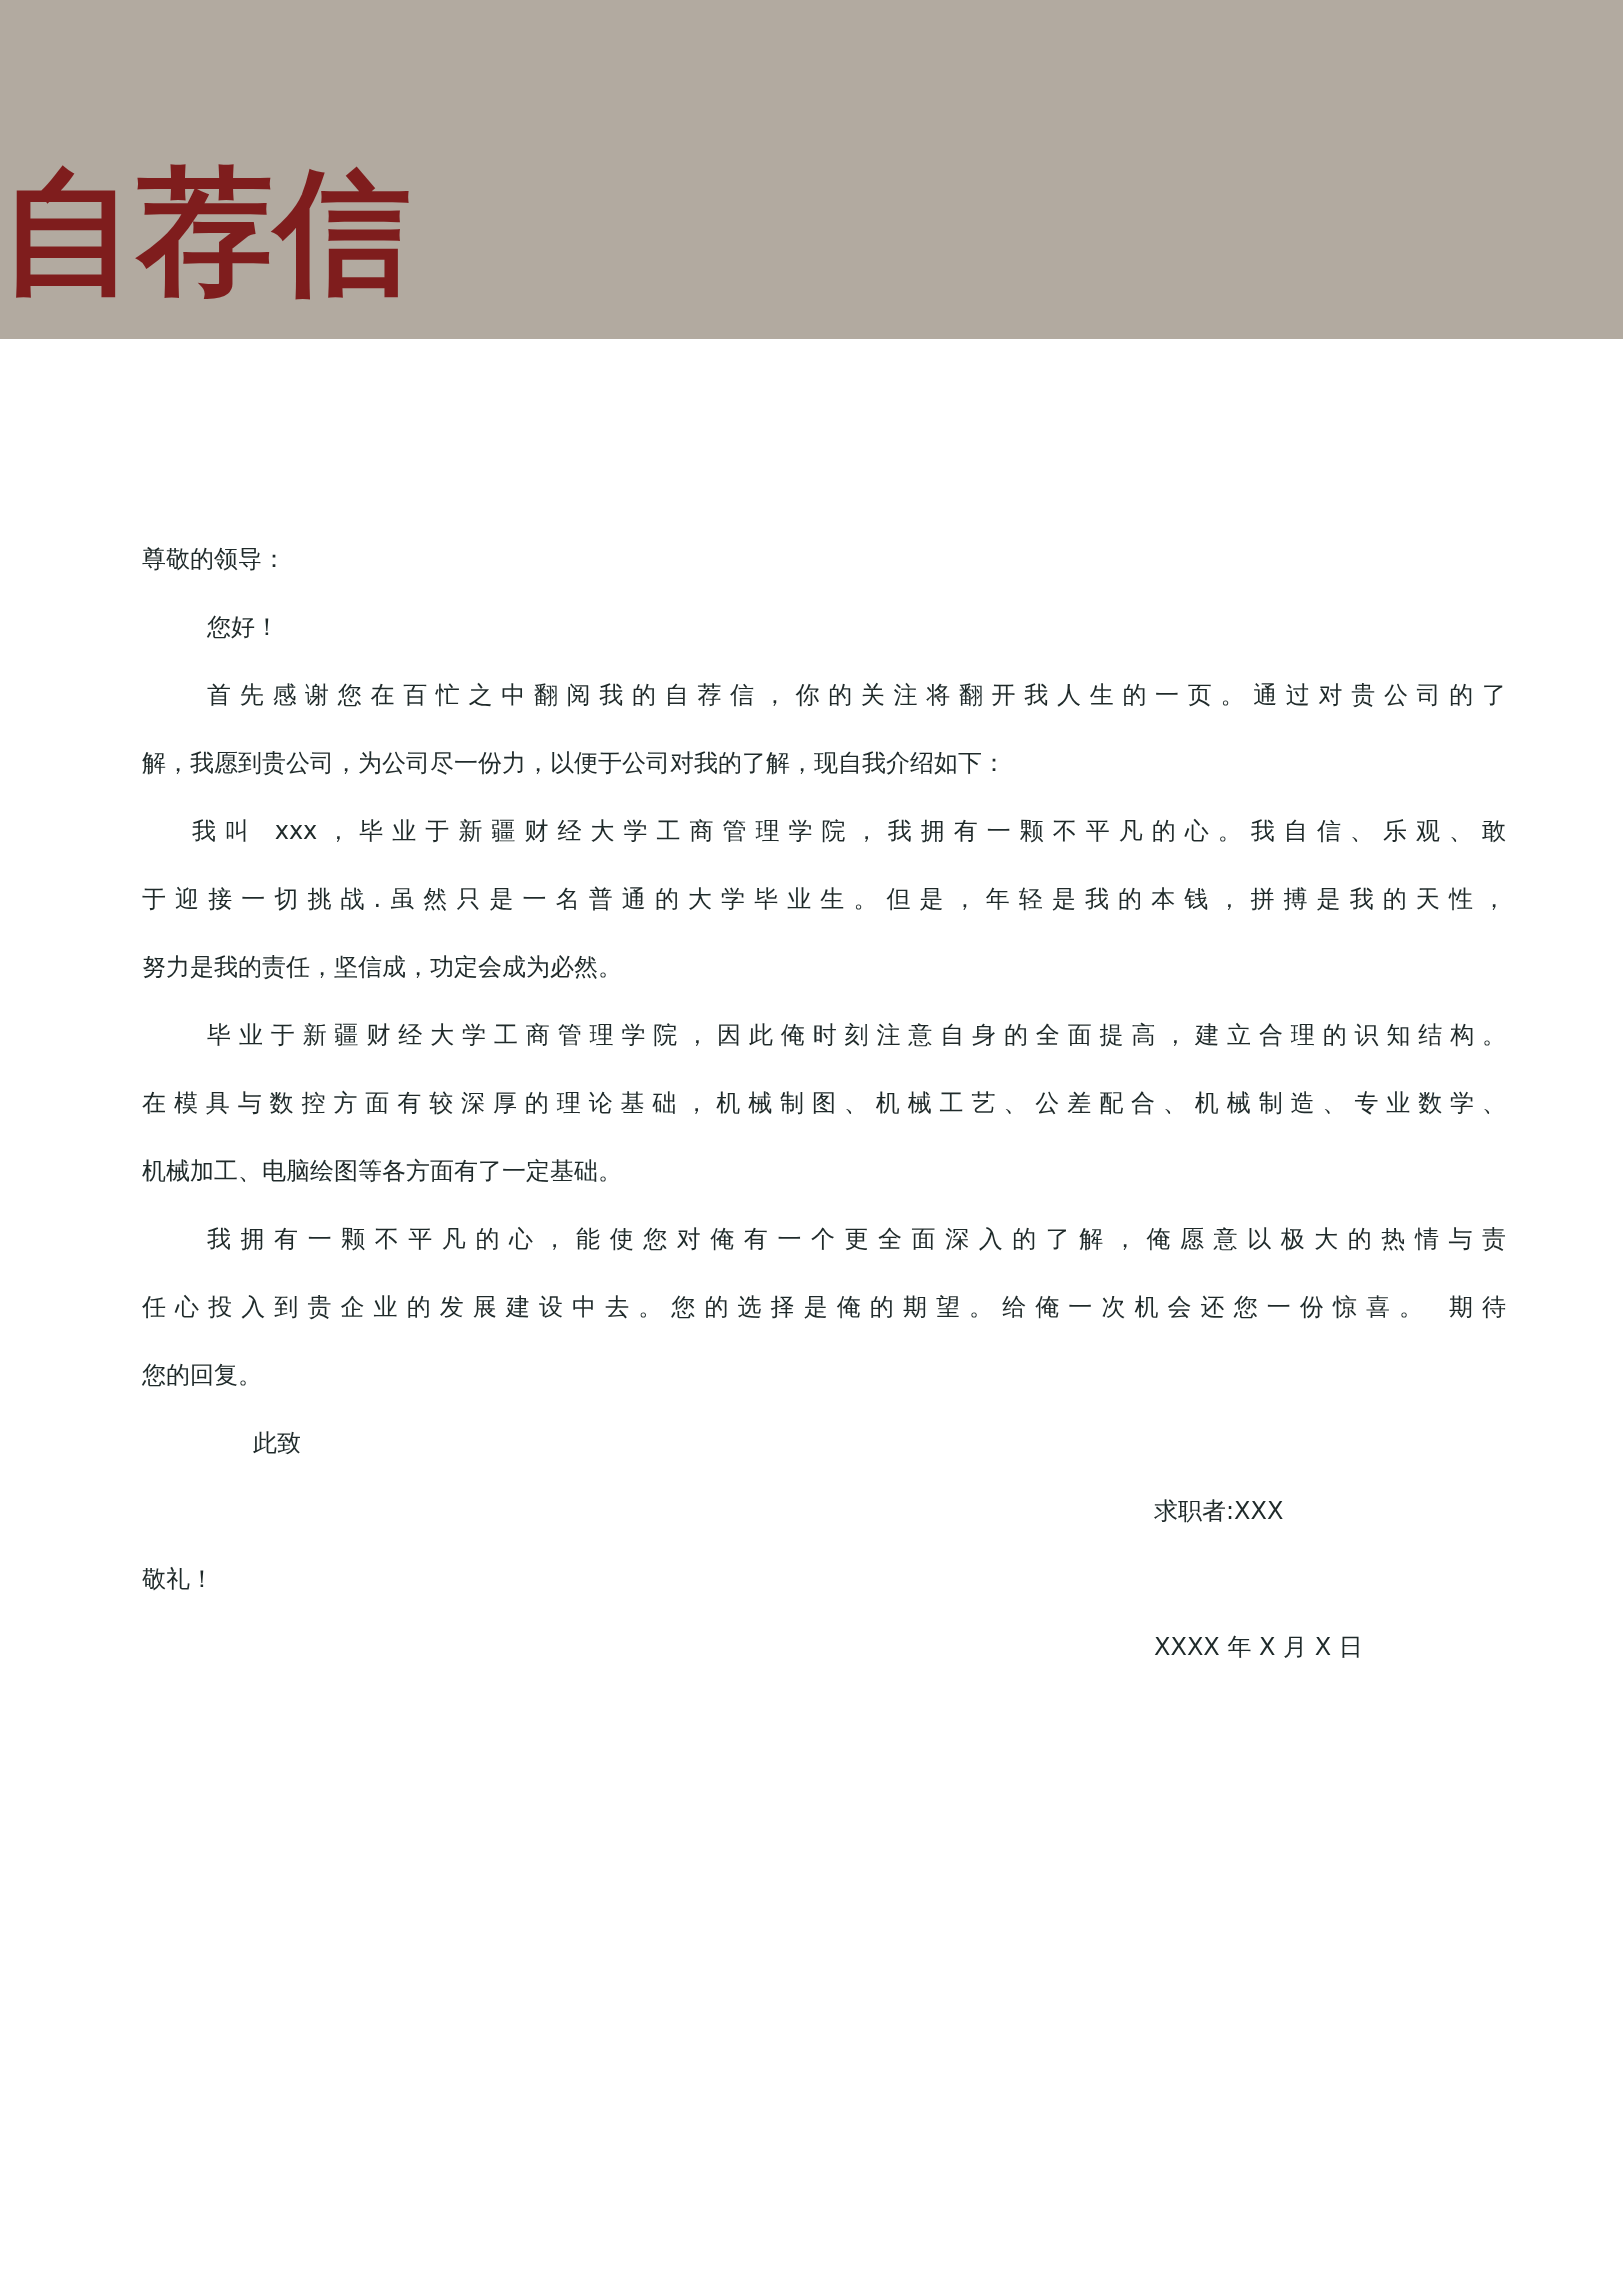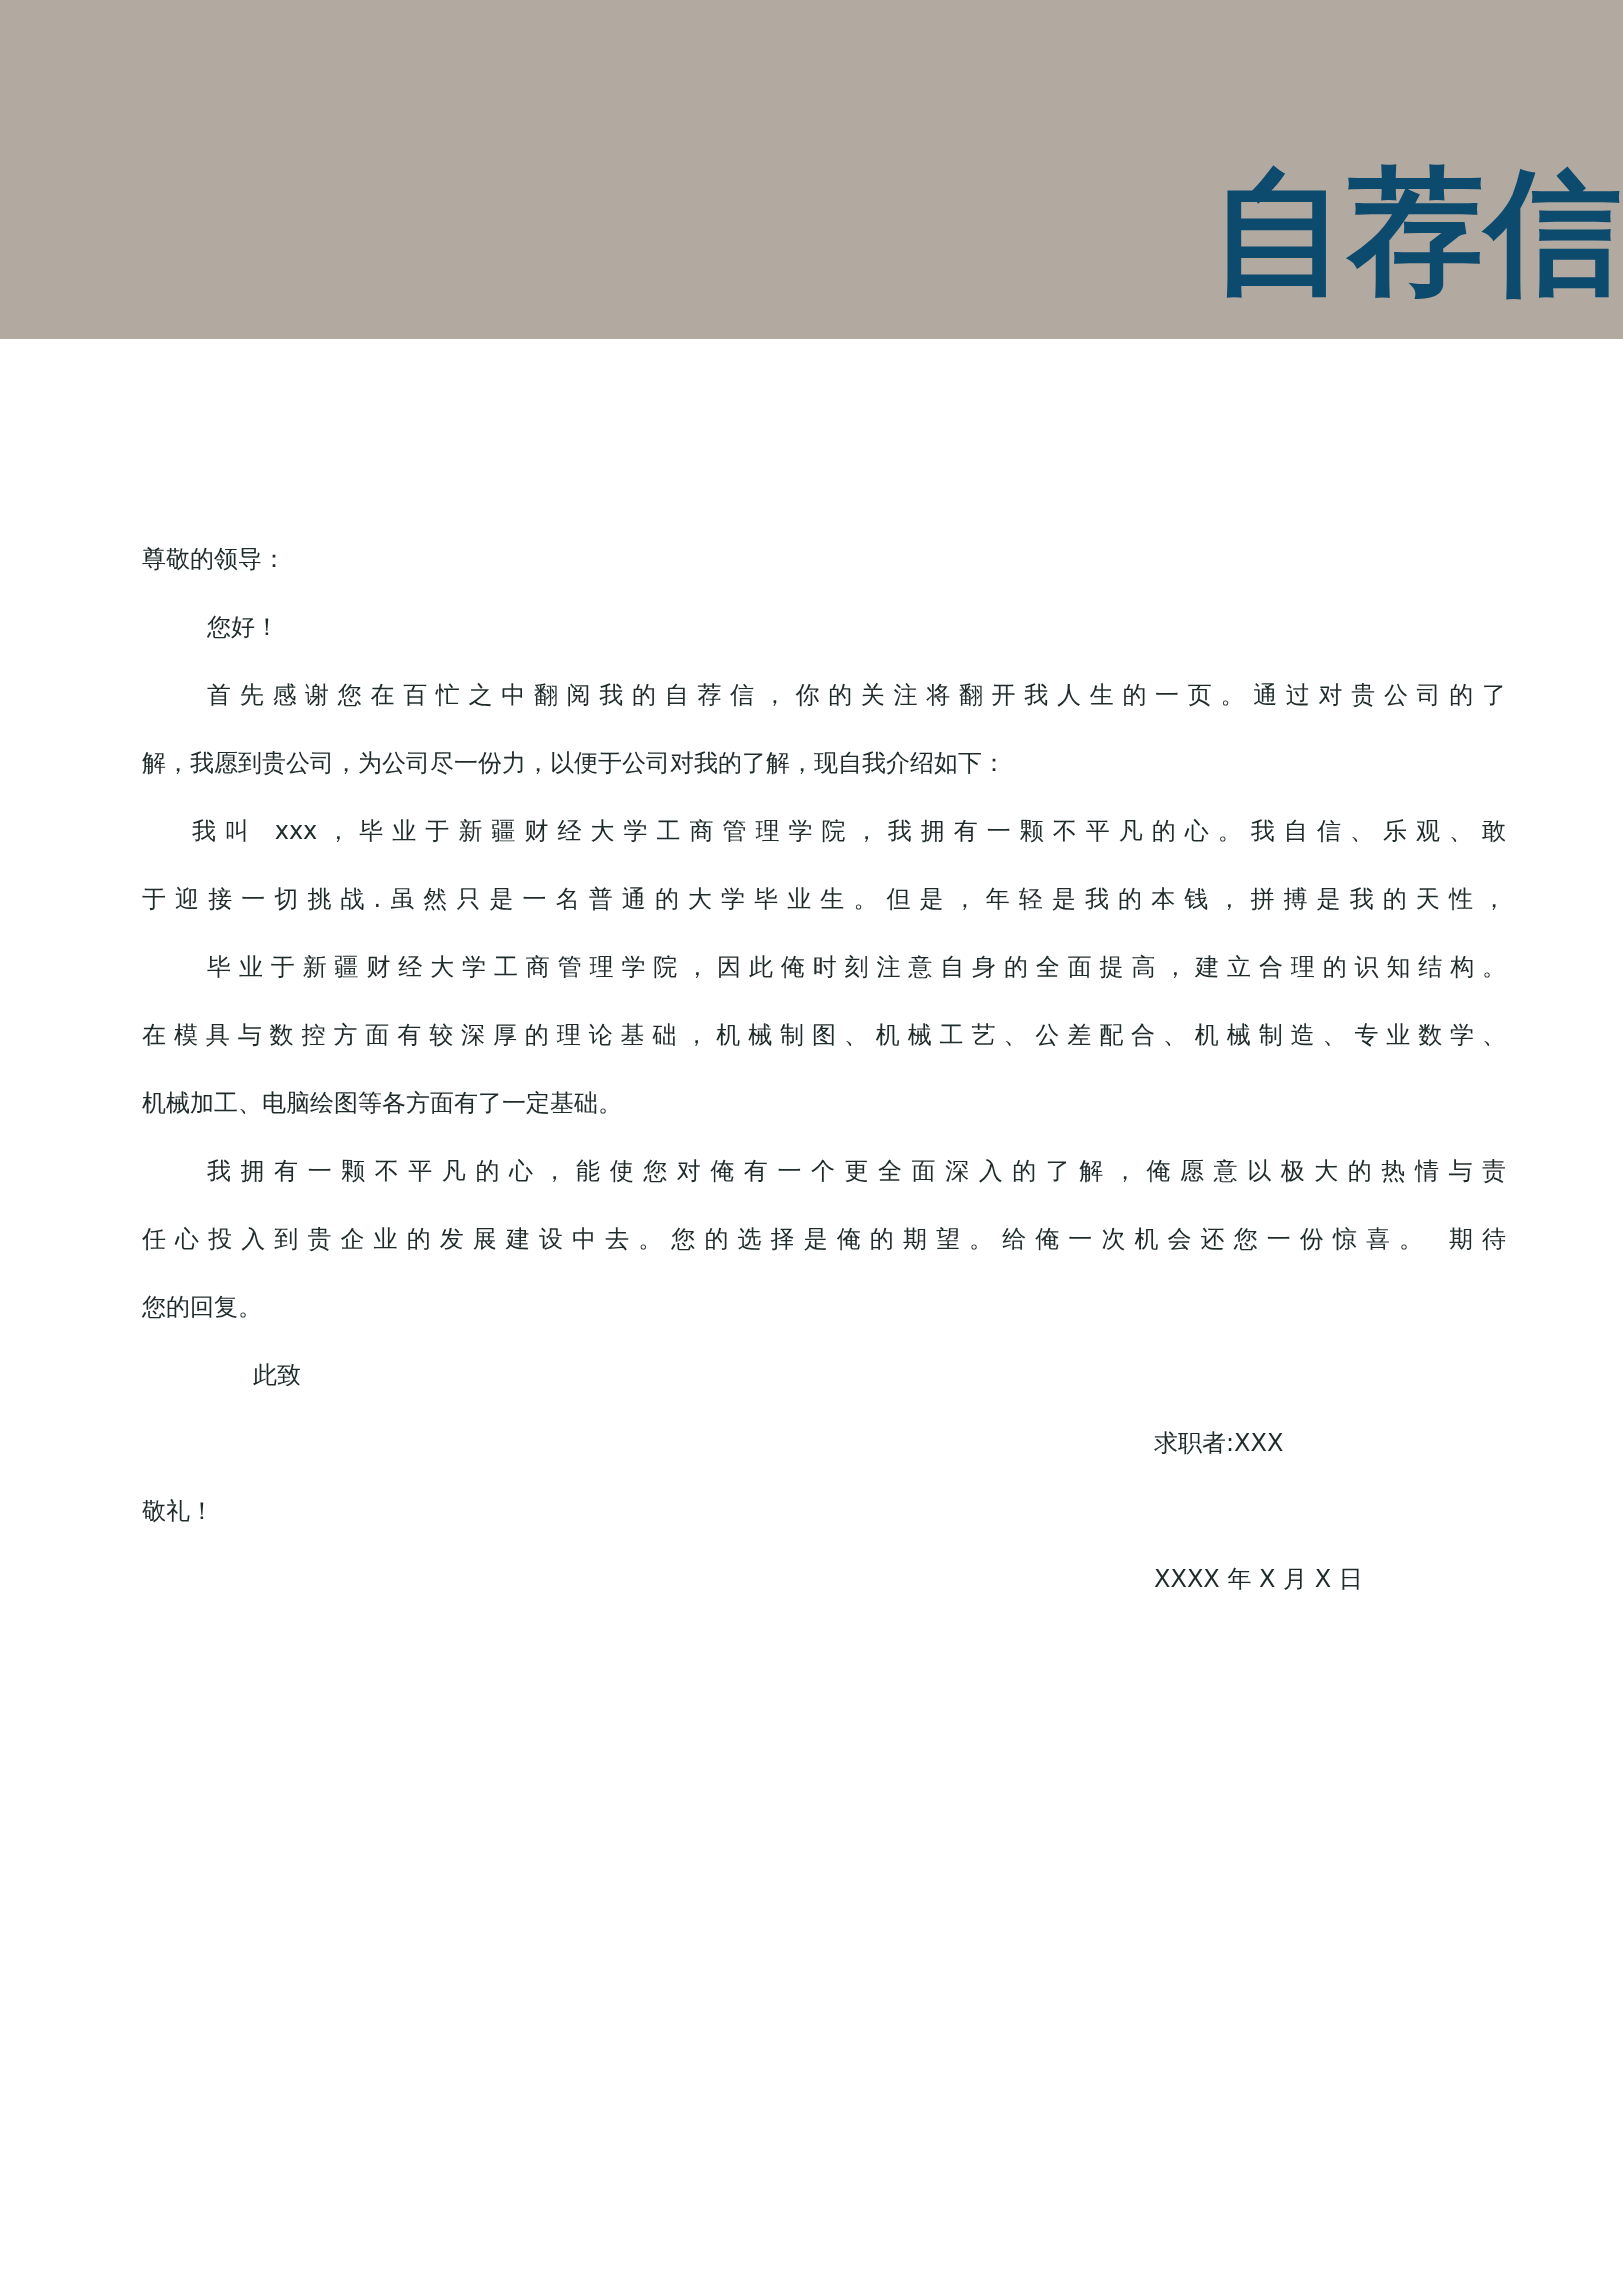--- a/index.html
+++ b/index.html
@@ -1,20 +1,20 @@
 <!DOCTYPE html>
 <html style="font-size:11px"><head>
 <meta charset="utf-8">
 <style>
   html, body { margin: 0; padding: 0; background: #ffffff; }
   body { width: 1623px; height: 2295px; position: relative; overflow: hidden;
          font-family: "DejaVu Sans", "Liberation Sans", sans-serif; color: #1f2a2a; }
   .header-band { position: absolute; left: 0; top: 0; width: 1623px; height: 339px; background: #b2aaa0; }
-  .title { position: absolute; left: 0; top: 147px; width: 1623px; text-align: right;
-           font-size: 136px; line-height: 170px; font-weight: bold; color: #0c4a6e;
+  .title { position: absolute; left: 0; top: 147px; width: 1623px; text-align: left;
+           font-size: 136px; line-height: 170px; font-weight: bold; color: #7f1d1d;
            letter-spacing: 1.4px; font-family: "DejaVu Sans", sans-serif; }
   .letter { position: absolute; left: 142px; top: 539px; width: 1364px; font-size: 24px; }
   .line { height: 68px; line-height: 41px; white-space: nowrap; }
   .justify { text-align: justify; text-align-last: justify; }
   .ind-para { padding-left: 65px; }
   .ind-self { padding-left: 50px; }
   .ind-close { padding-left: 111px; font-family: Liberation Serif, serif; }
   .sig { padding-left: 1012px; }
 </style>
 </head>
@@ -25,20 +25,21 @@
 
 <div class="letter">
   <div class="line">尊敬的领导：</div>
   <div class="line ind-para">您好！</div>
 
   <div class="line ind-para justify">首先感谢您在百忙之中翻阅我的自荐信，你的关注将翻开我人生的一页。通过对贵公司的了</div>
   <div class="line">解，我愿到贵公司，为公司尽一份力，以便于公司对我的了解，现自我介绍如下：</div>
 
   <div class="line ind-self justify">我叫 xxx，毕业于新疆财经大学工商管理学院，我拥有一颗不平凡的心。我自信、乐观、敢</div>
   <div class="line justify">于迎接一切挑战.虽然只是一名普通的大学毕业生。但是，年轻是我的本钱，拼搏是我的天性，</div>
+  <div class="line">努力是我的责任，坚信成，功定会成为必然。</div>
 
   <div class="line ind-para justify">毕业于新疆财经大学工商管理学院，因此俺时刻注意自身的全面提高，建立合理的识知结构。</div>
   <div class="line justify">在模具与数控方面有较深厚的理论基础，机械制图、机械工艺、公差配合、机械制造、专业数学、</div>
   <div class="line">机械加工、电脑绘图等各方面有了一定基础。</div>
 
   <div class="line ind-para justify">我拥有一颗不平凡的心，能使您对俺有一个更全面深入的了解，俺愿意以极大的热情与责</div>
   <div class="line justify">任心投入到贵企业的发展建设中去。您的选择是俺的期望。给俺一次机会还您一份惊喜。  期待</div>
   <div class="line">您的回复。</div>
 
   <div class="line ind-close">此致</div>

